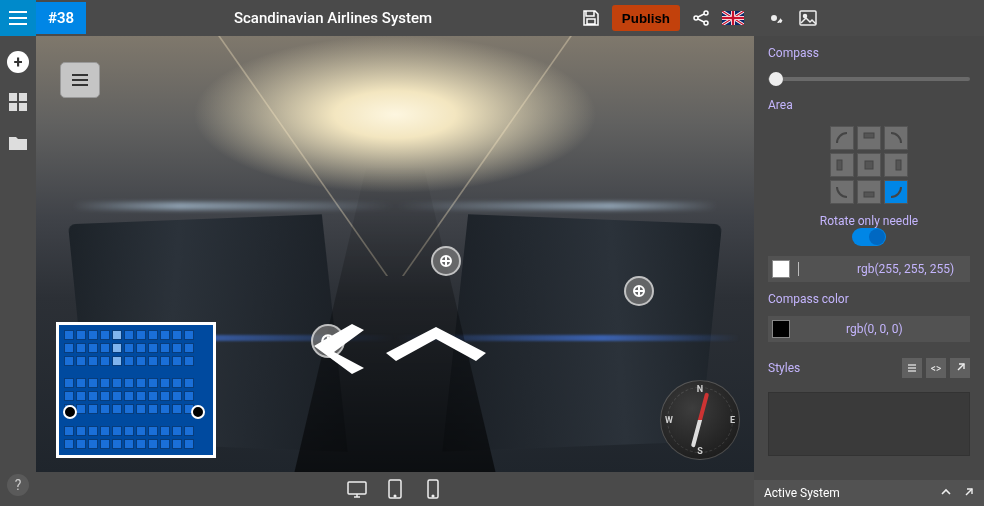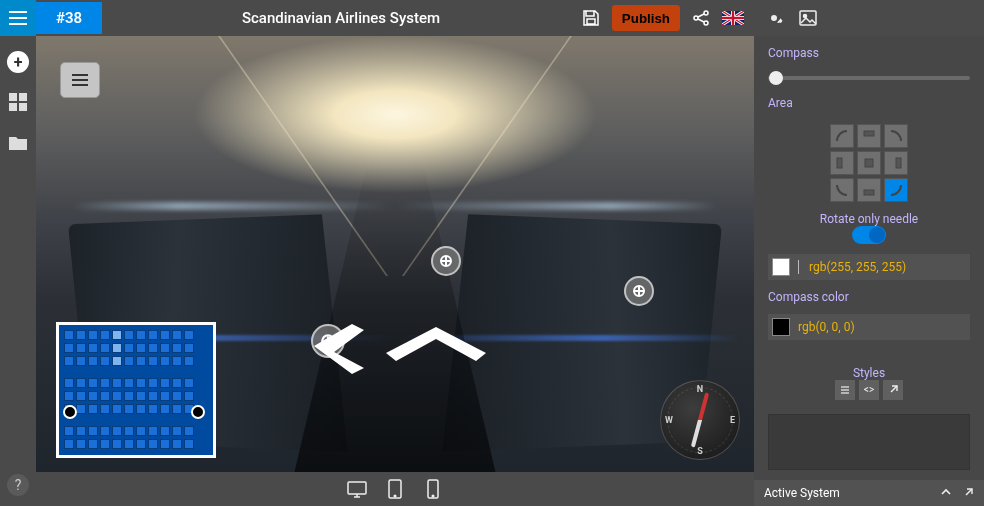--- a/index.html
+++ b/index.html
@@ -10,21 +10,21 @@
 .left-rail { width: 36px; background: #4a4a4a; display: flex; flex-direction: column; align-items: center; padding-top: 0; gap: 12px; }
 .left-rail .hamburger { width: 36px; height: 36px; display: flex; align-items: center; justify-content: center; background: #008acb; cursor: pointer; }
 .left-rail .tool { width: 28px; height: 28px; display: flex; align-items: center; justify-content: center; background: #4a4a4a; cursor: pointer; color: #ddd; }
 .left-rail .plus-circle { width: 22px; height: 22px; border-radius: 50%; background: #fff; color: #333; font-weight: bold; display: flex; align-items: center; justify-content: center; font-size: 16px; }
 .left-rail .spacer { flex: 1; }
 .left-rail .help { width: 22px; height: 22px; border-radius: 50%; background: #5a5a5a; color: #ccc; display: flex; align-items: center; justify-content: center; font-size: 14px; margin-bottom: 10px; }
 
 
 .main-col { flex: 1; display: flex; flex-direction: column; position: relative; }
 .topbar { height: 36px; background: #4a4a4a; display: flex; align-items: center; color: #fff; }
-.id-badge { height: 32px; padding: 0 20px; background: #0086e6; color: #fff; display: flex; align-items: center; font-weight: 600; font-size: 15px; }
+.id-badge { height: 32px; padding: 0 12px; background: #0086e6; color: #fff; display: flex; align-items: center; font-weight: 600; font-size: 15px; }
 .topbar-title { flex: 1; text-align: center; font-size: 15px; font-weight: 500; }
 .topbar-right { display: flex; align-items: center; gap: 10px; padding-right: 10px; }
 .topbar-right button, .topbar-right .icon-btn { height: 26px; border: none; cursor: pointer; display: flex; align-items: center; justify-content: center; }
 .save-icon { width: 22px; color: #fff; background: transparent; }
 .publish { background: #c2410c; color: #000; font-weight: 600; border-radius: 3px; padding: 0 10px; height: 26px; }
 .share-icon, .flag-icon { width: 22px; color: #fff; background: transparent; }
 
 
 .viewport { flex: 1; position: relative; margin: 0; overflow: hidden; }
 .cabin-bg { position: absolute; inset: 0; background:
@@ -84,24 +84,24 @@
 .area-cell { width: 24px; height: 24px; background: #707070; border: 1px solid #555; cursor: pointer; display:flex; align-items:center; justify-content:center; }
 .area-cell.sel { background: #0086e6; }
 .area-cell svg { width: 14px; height: 14px; stroke: #444; }
 
 .toggle-row { display: flex; align-items: center; justify-content: space-between; flex-direction: column; }
 .toggle { width: 34px; height: 18px; background: #0086e6; border-radius: 10px; position: relative; cursor: pointer; }
 .toggle .knob { position: absolute; right: 1px; top: 1px; width: 16px; height: 16px; background: #0068c2; border-radius: 50%; }
 
 .color-row { display: flex; align-items: center; gap: 8px; background: #525252; padding: 4px; }
 .color-swatch { width: 18px; height: 18px; border: 1px solid #888; }
-.color-text { font-size: 12px; color: #eab308; flex: 1; }
+.color-text { font-size: 12px; color: #c4b5fd; flex: 1; margin-left: 48px; }
 .text-cursor { display:inline-block; width:1px; height:14px; background:#bbb; margin-right:2px; vertical-align:middle; }
 
-.styles-row { display: flex; align-items: center; justify-content: space-between; margin-top: 16px; flex-direction: column; }
+.styles-row { display: flex; align-items: center; justify-content: space-between; margin-top: 6px; }
 .styles-icons { display: flex; gap: 4px; }
 .styles-icons .sbtn { width: 20px; height: 20px; background: #606060; display: flex; align-items: center; justify-content: center; cursor: pointer; color: #eee; font-size: 10px; }
 .styles-box { height: 64px; background: #3a3a3a; margin-top: 4px; border: 1px solid #333; }
 
 .plugins-row { height: 26px; background: #525252; display: flex; align-items: center; justify-content: space-between; padding: 0 10px; font-size: 12px; }
 .plugins-icons { display: flex; gap: 10px; }
 .plugins-icons span { cursor: pointer; }
 
 svg { display: block; }
 </style>

